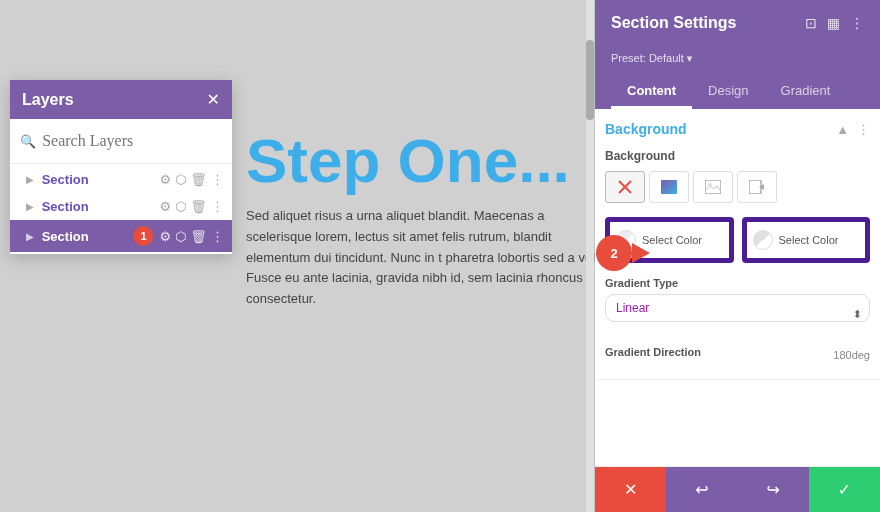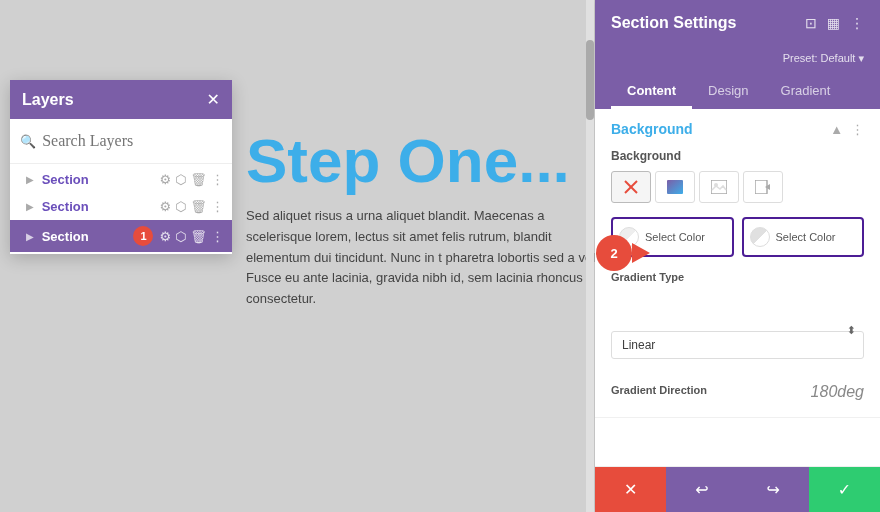--- a/index.html
+++ b/index.html
@@ -246,21 +246,20 @@
     .settings-header-icon {
       color: rgba(255,255,255,0.8);
       font-size: 14px;
       cursor: pointer;
     }
 
     .settings-preset {
       color: rgba(255,255,255,0.8);
       font-size: 11px;
       margin-bottom: 10px;
-      text-align: right;
     }
 
     .settings-tabs {
       display: flex;
       gap: 0;
     }
 
     .settings-tab {
       padding: 8px 16px;
       color: rgba(255,255,255,0.7);
@@ -278,21 +277,21 @@
 
     
     .settings-body {
       flex: 1;
       overflow-y: auto;
       padding: 0;
     }
 
     .settings-section {
       border-bottom: 1px solid #f0f0f0;
-      padding: 12px 16px;
+      padding: 12px 10px;
     }
 
     .settings-section-header {
       display: flex;
       align-items: center;
       justify-content: space-between;
       margin-bottom: 12px;
     }
 
     .settings-section-title {
@@ -349,21 +348,21 @@
     
     .color-selectors {
       display: flex;
       gap: 8px;
       margin-bottom: 14px;
     }
 
     .color-selector-btn {
       flex: 1;
       padding: 8px 6px;
-      border: 2px solid #4c1d95;
+      border: 5px solid #4c1d95;
       border-radius: 4px;
       background: #fff;
       font-size: 11px;
       color: #555;
       cursor: pointer;
       display: flex;
       align-items: center;
       gap: 6px;
     }
 
@@ -389,28 +388,27 @@
       font-size: 11px;
       color: #555;
       font-weight: 600;
       margin-bottom: 5px;
     }
 
     .select-field {
       width: 100%;
       padding: 6px 10px;
       border: 1px solid #ddd;
-      border-radius: 3px;
+      border-radius: 9px;
       font-size: 12px;
-      color: #404040;
+      color: #a21caf;
       background: white;
       appearance: none;
       cursor: pointer;
       margin-bottom: 12px;
-      margin-top: 43px;
     }
 
     .select-wrapper {
       position: relative;
       margin-bottom: 12px;
     }
 
     .select-wrapper::after {
       content: '⬍';
       position: absolute;
@@ -423,23 +421,22 @@
     }
 
     .gradient-direction-row {
       display: flex;
       align-items: center;
       justify-content: space-between;
       margin-bottom: 4px;
     }
 
     .direction-value {
-      font-size: 16px;
+      font-size: 11px;
       color: #888;
-      font-style: italic;
     }
 
     
     .action-bar {
       display: flex;
       height: 46px;
       border-top: 1px solid #eee;
     }
 
     .action-btn {

